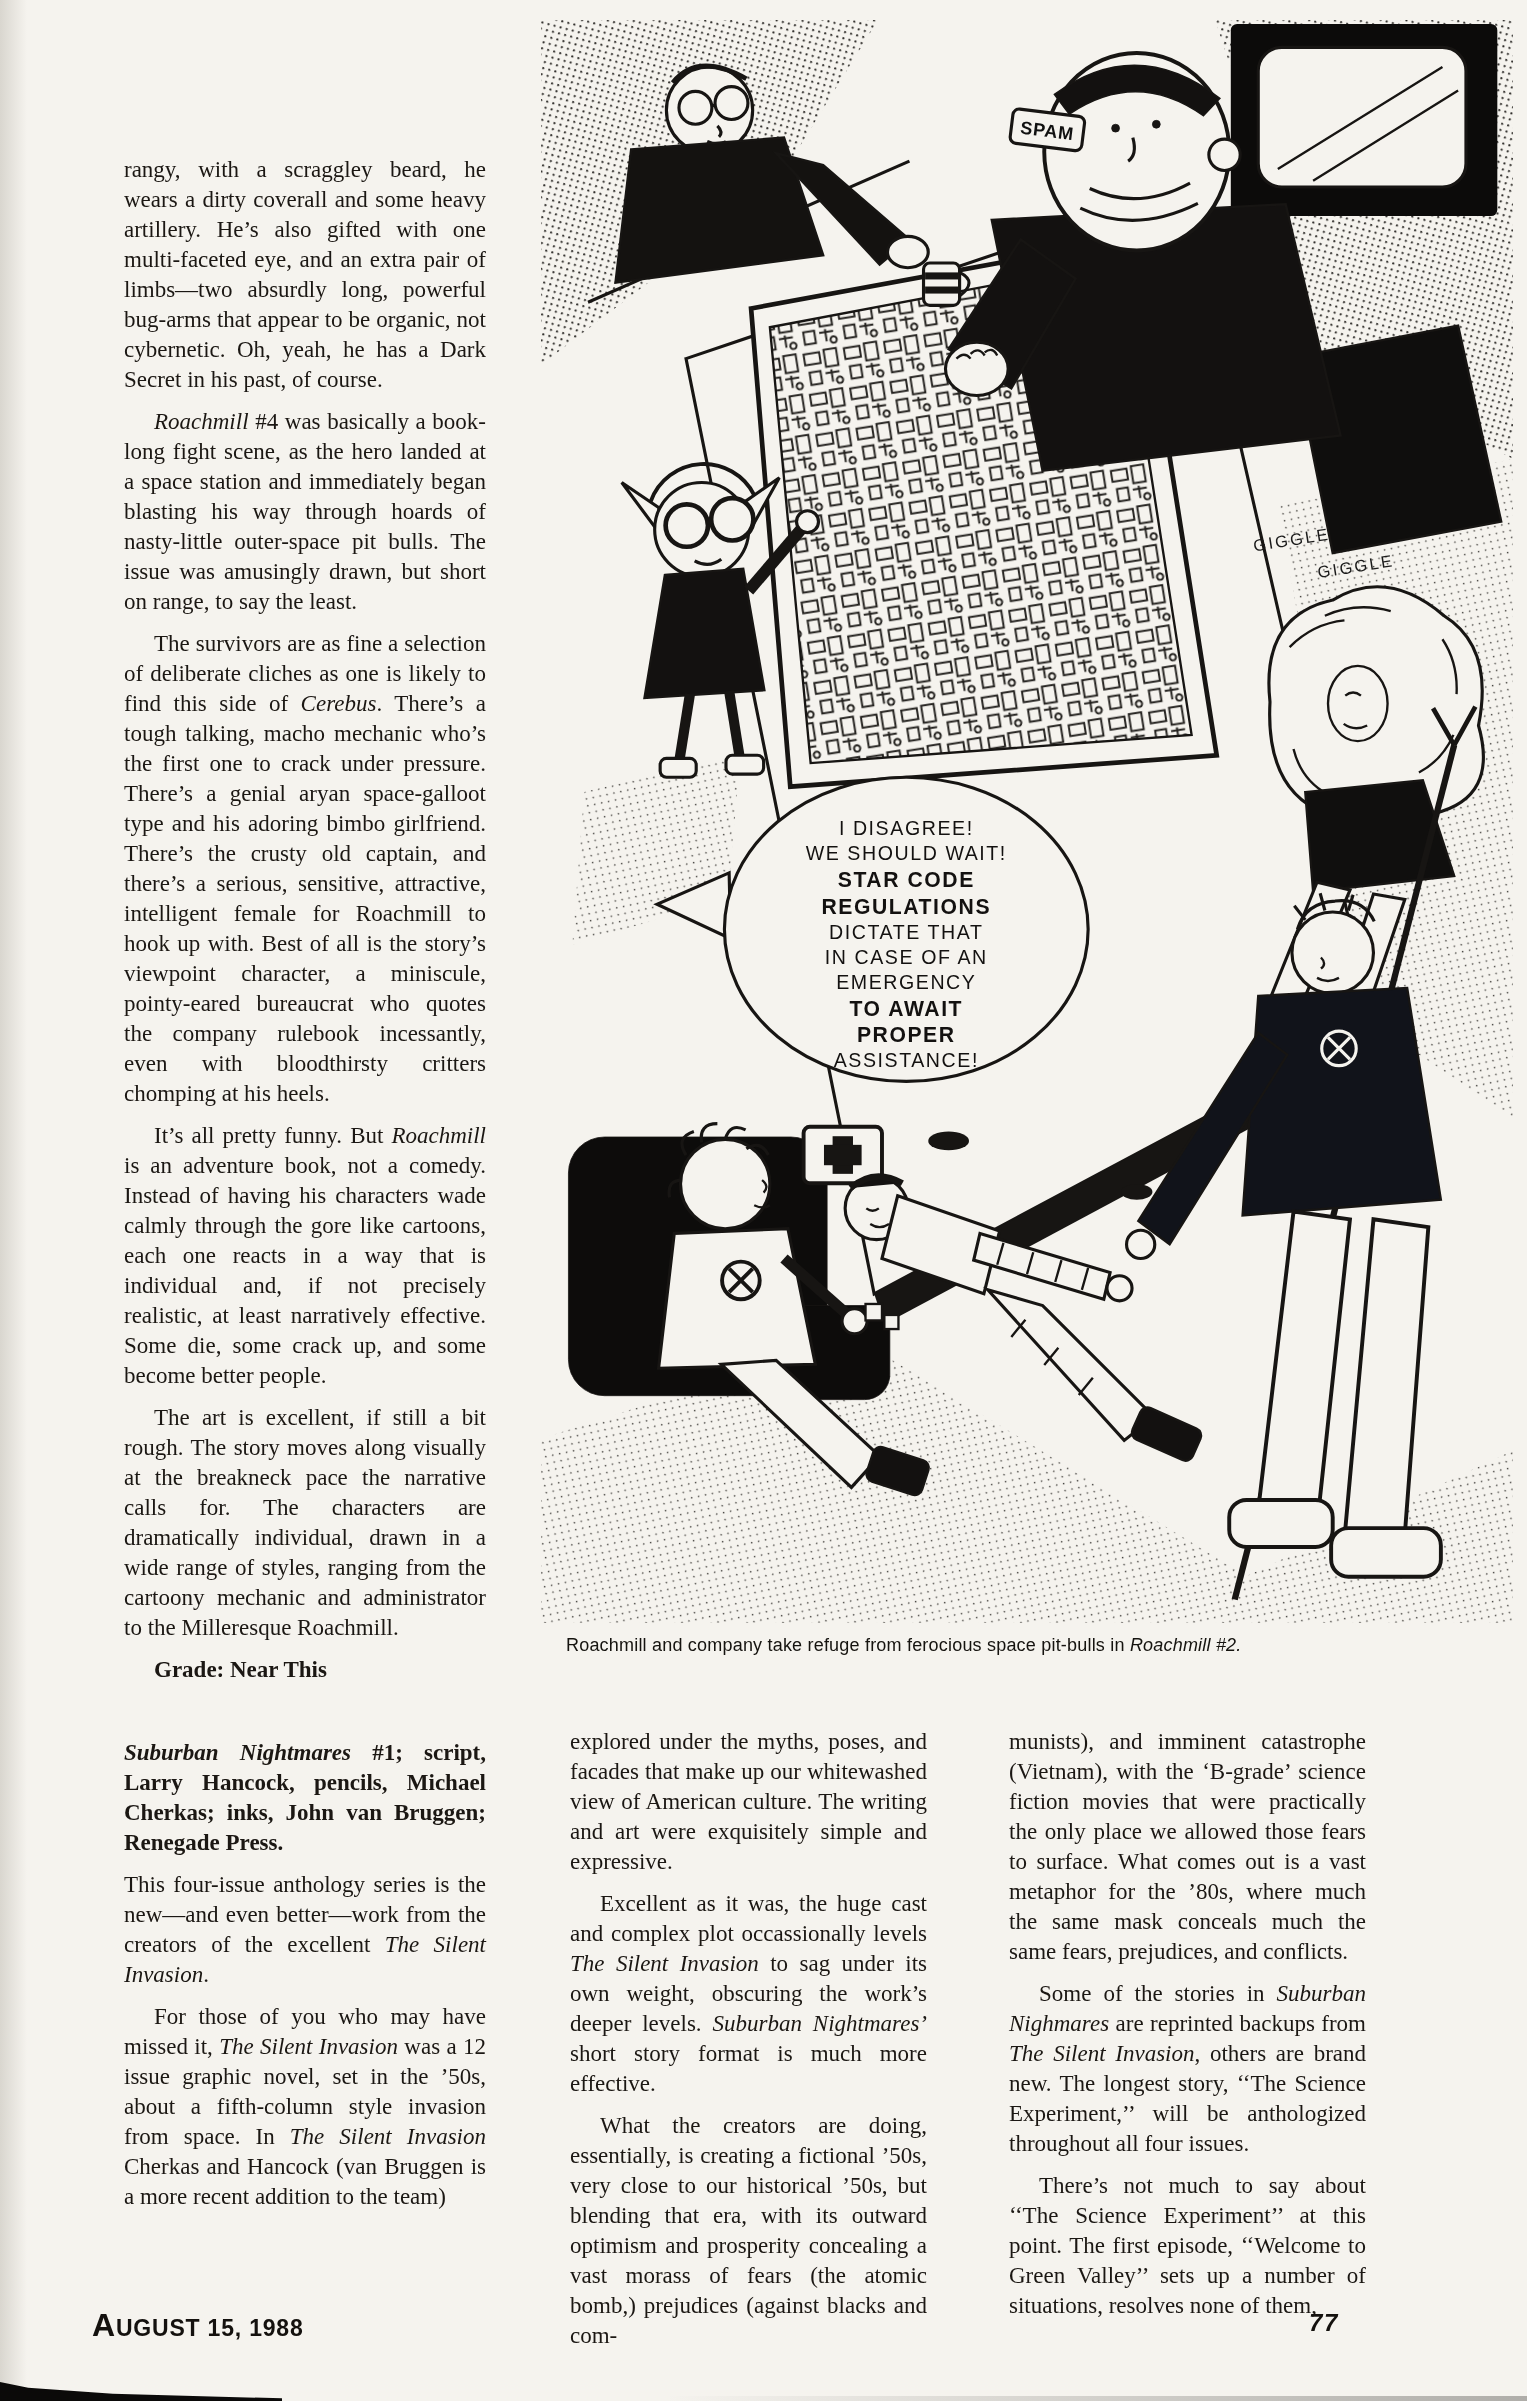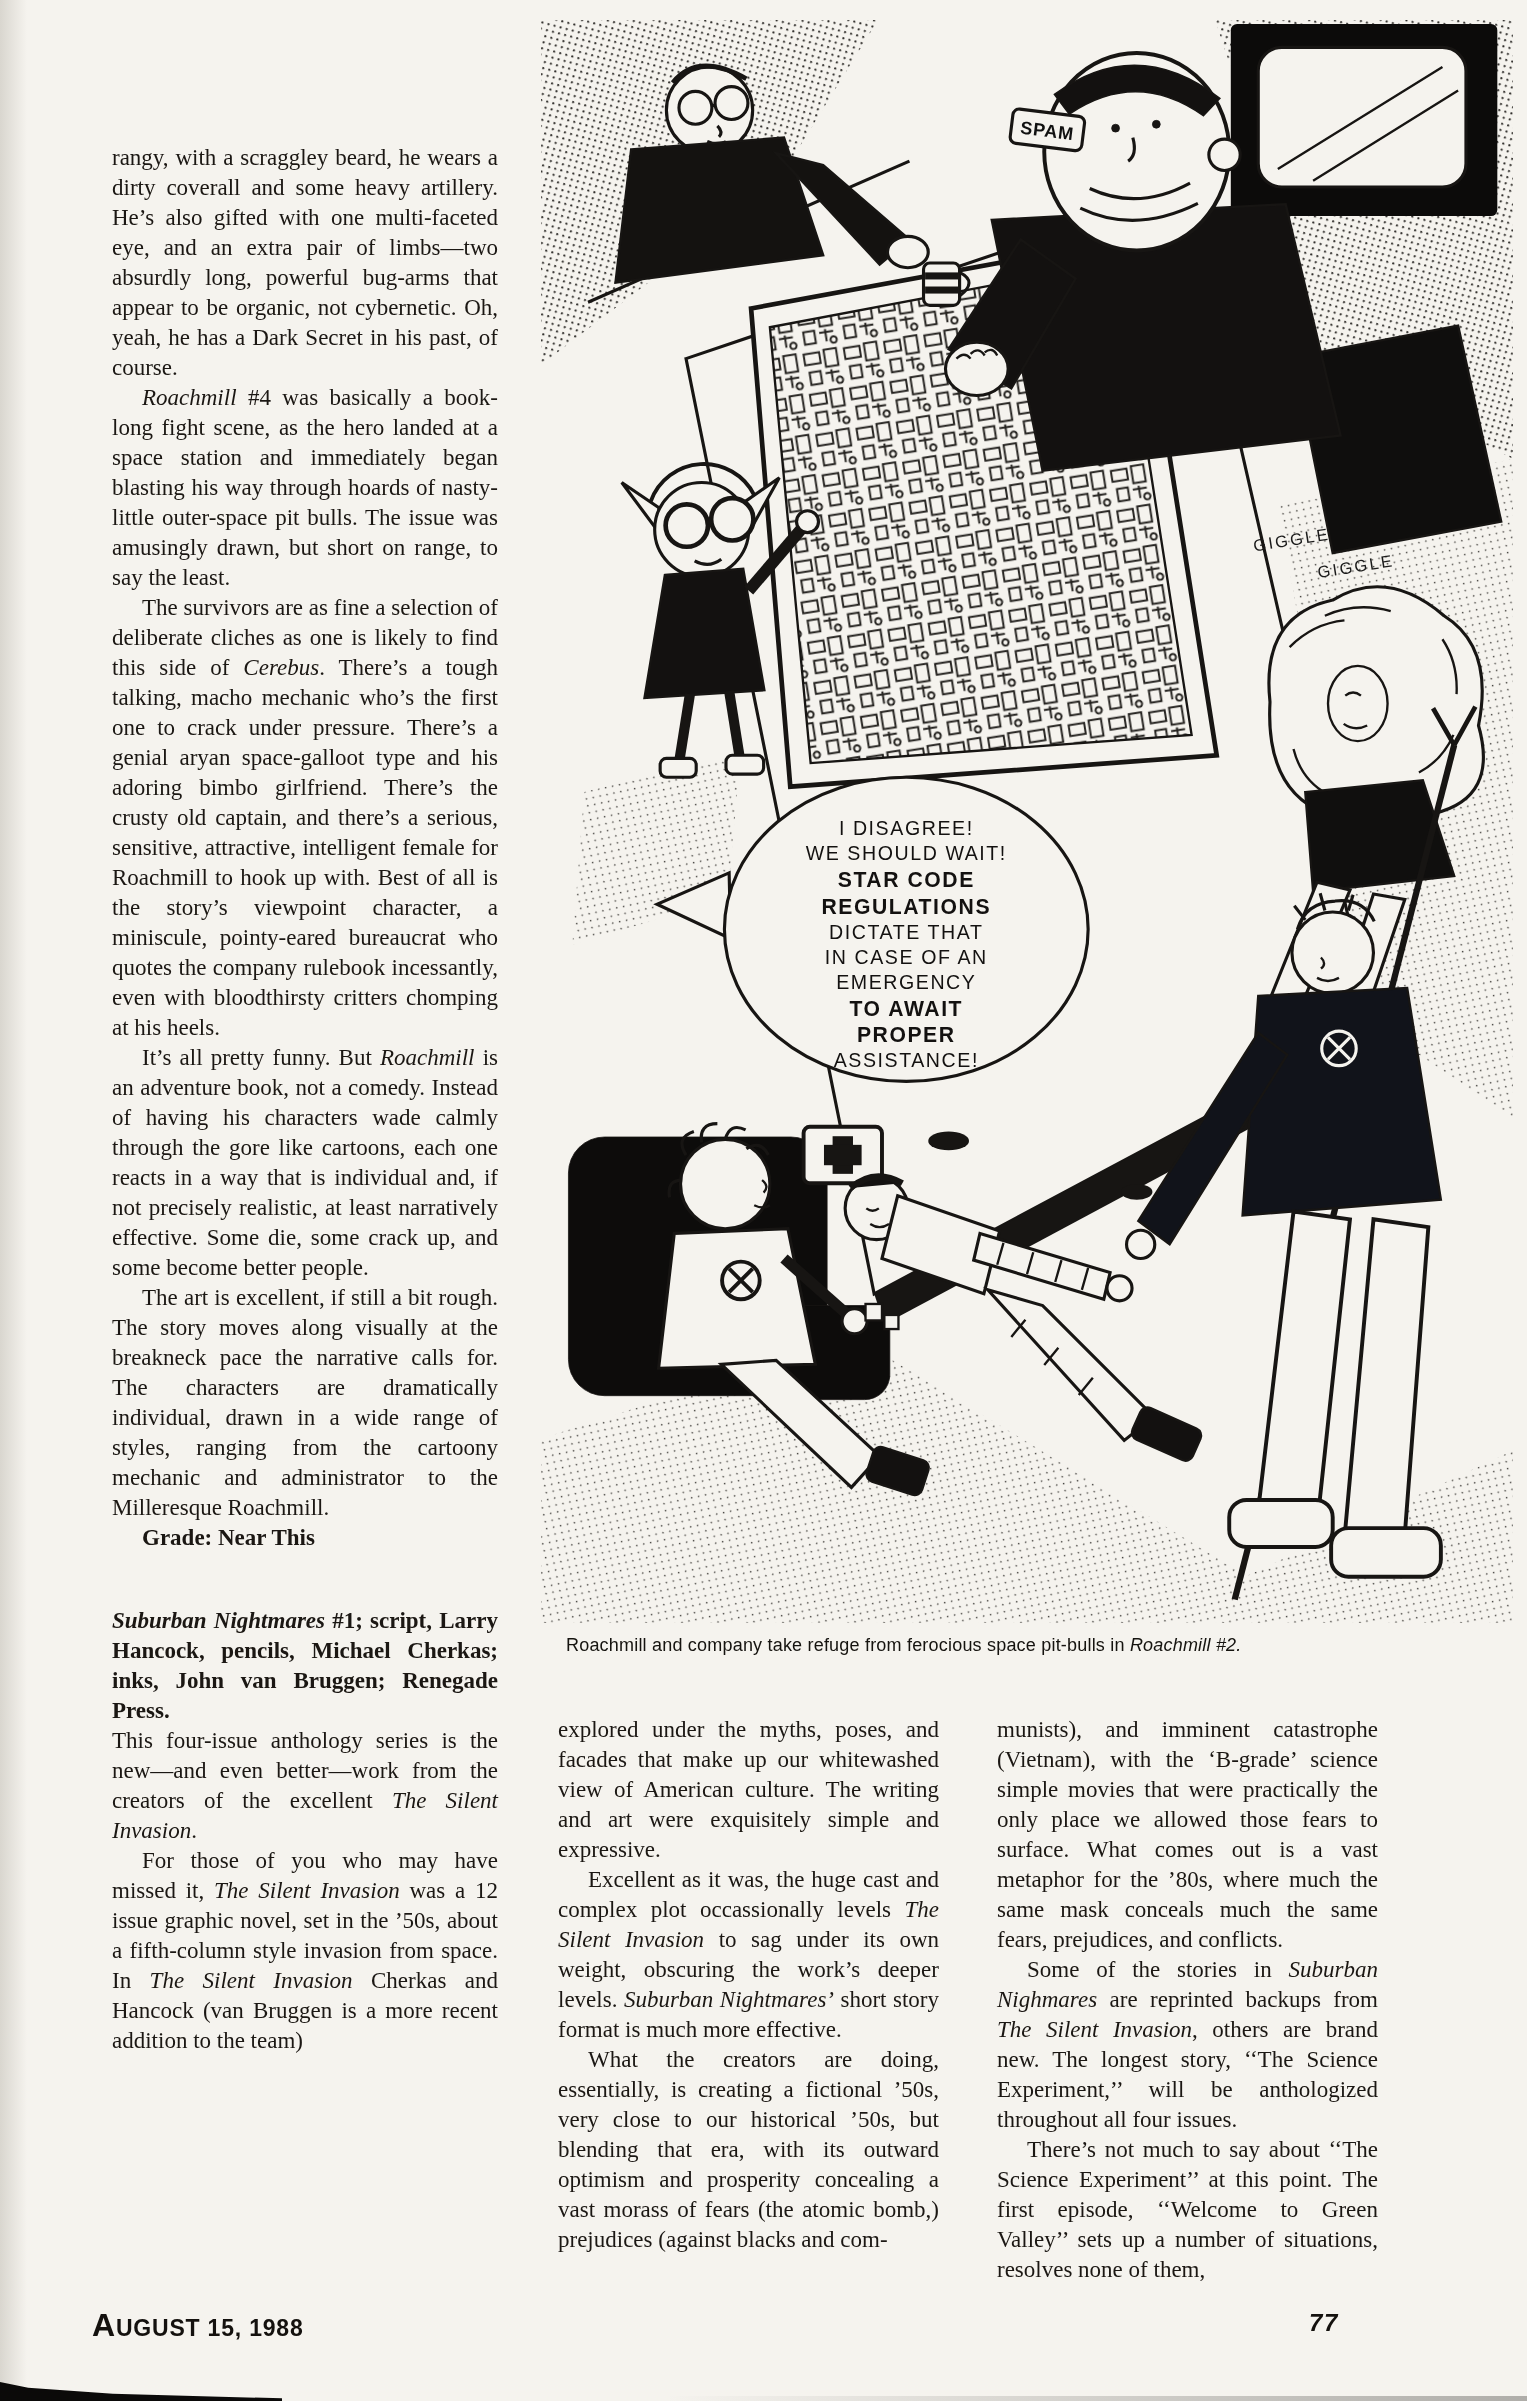--- a/index.html
+++ b/index.html
@@ -5,21 +5,21 @@
   html,body{margin:0;padding:0;background:#7a7a78;}
   .page{
     position:relative;width:1528px;height:2401px;background:#f5f3ee;
     overflow:hidden;font-family:"Liberation Serif",serif;color:#1b1713;
   }
   .page::before{ 
     content:"";position:absolute;left:0;top:0;width:27px;height:100%;
     background:linear-gradient(90deg,#d9d6cf,rgba(245,243,238,0));z-index:5;pointer-events:none;
   }
   .col{position:absolute;text-align:justify;font-size:23px;line-height:30px;}
-  .col p{margin:0;text-indent:30px;}
+  .col p{margin:12px;text-indent:30px;}
   .col p.noindent{text-indent:0;}
   .it{font-style:italic;}
   .bd{font-weight:bold;}
   #leftcol{left:112px;top:143px;width:386px;}
   #midcol{left:558px;top:1715px;width:381px;}
   #rightcol{left:997px;top:1715px;width:381px;}
   .review-heading{margin-top:53px !important;}
   .illustration{position:absolute;left:541px;top:19.6px;width:972px;height:1603px;}
   .caption{
     position:absolute;left:566px;top:1635px;width:941px;
@@ -258,21 +258,21 @@
 
   <div class="caption"><span>Roachmill and company take refuge from ferocious space pit-bulls in </span><span class="it">Roachmill #2.</span></div>
 
   <div class="col" id="midcol">
     <p class="noindent"><span>explored under the myths, poses, and facades that make up our whitewashed view of American culture. The writing and art were exquisitely simple and expressive.</span></p>
     <p><span>Excellent as it was, the huge cast and complex plot occassionally levels </span><span class="it">The Silent Invasion</span><span> to sag under its own weight, obscuring the work’s deeper levels. </span><span class="it">Suburban Nightmares’</span><span> short story format is much more effective.</span></p>
     <p><span>What the creators are doing, essentially, is creating a fictional ’50s, very close to our historical ’50s, but blending that era, with its outward optimism and prosperity concealing a vast morass of fears (the atomic bomb,) prejudices (against blacks and com-</span></p>
   </div>
 
   <div class="col" id="rightcol">
-    <p class="noindent"><span>munists), and imminent catastrophe (Vietnam), with the ‘B-grade’ science simple movies that were practically the only place we allowed those fears to surface. What comes out is a vast metaphor for the ’80s, where much the same mask conceals much the same fears, prejudices, and conflicts.</span></p>
+    <p class="noindent"><span>munists), and imminent catastrophe (Vietnam), with the ‘B-grade’ science fiction movies that were practically the only place we allowed those fears to surface. What comes out is a vast metaphor for the ’80s, where much the same mask conceals much the same fears, prejudices, and conflicts.</span></p>
     <p><span>Some of the stories in </span><span class="it">Suburban Nighmares</span><span> are reprinted backups from </span><span class="it">The Silent Invasion</span><span>, others are brand new. The longest story, ‘‘The Science Experiment,’’ will be anthologized throughout all four issues.</span></p>
     <p><span>There’s not much to say about ‘‘The Science Experiment’’ at this point. The first episode, ‘‘Welcome to Green Valley’’ sets up a number of situations, resolves none of them,</span></p>
   </div>
 
   <div class="footer-date">AUGUST 15, 1988</div>
   <div class="page-number">77</div>
 
   <div class="curl-artifact"></div>
   <div class="edge-artifact"></div>
 </div>

